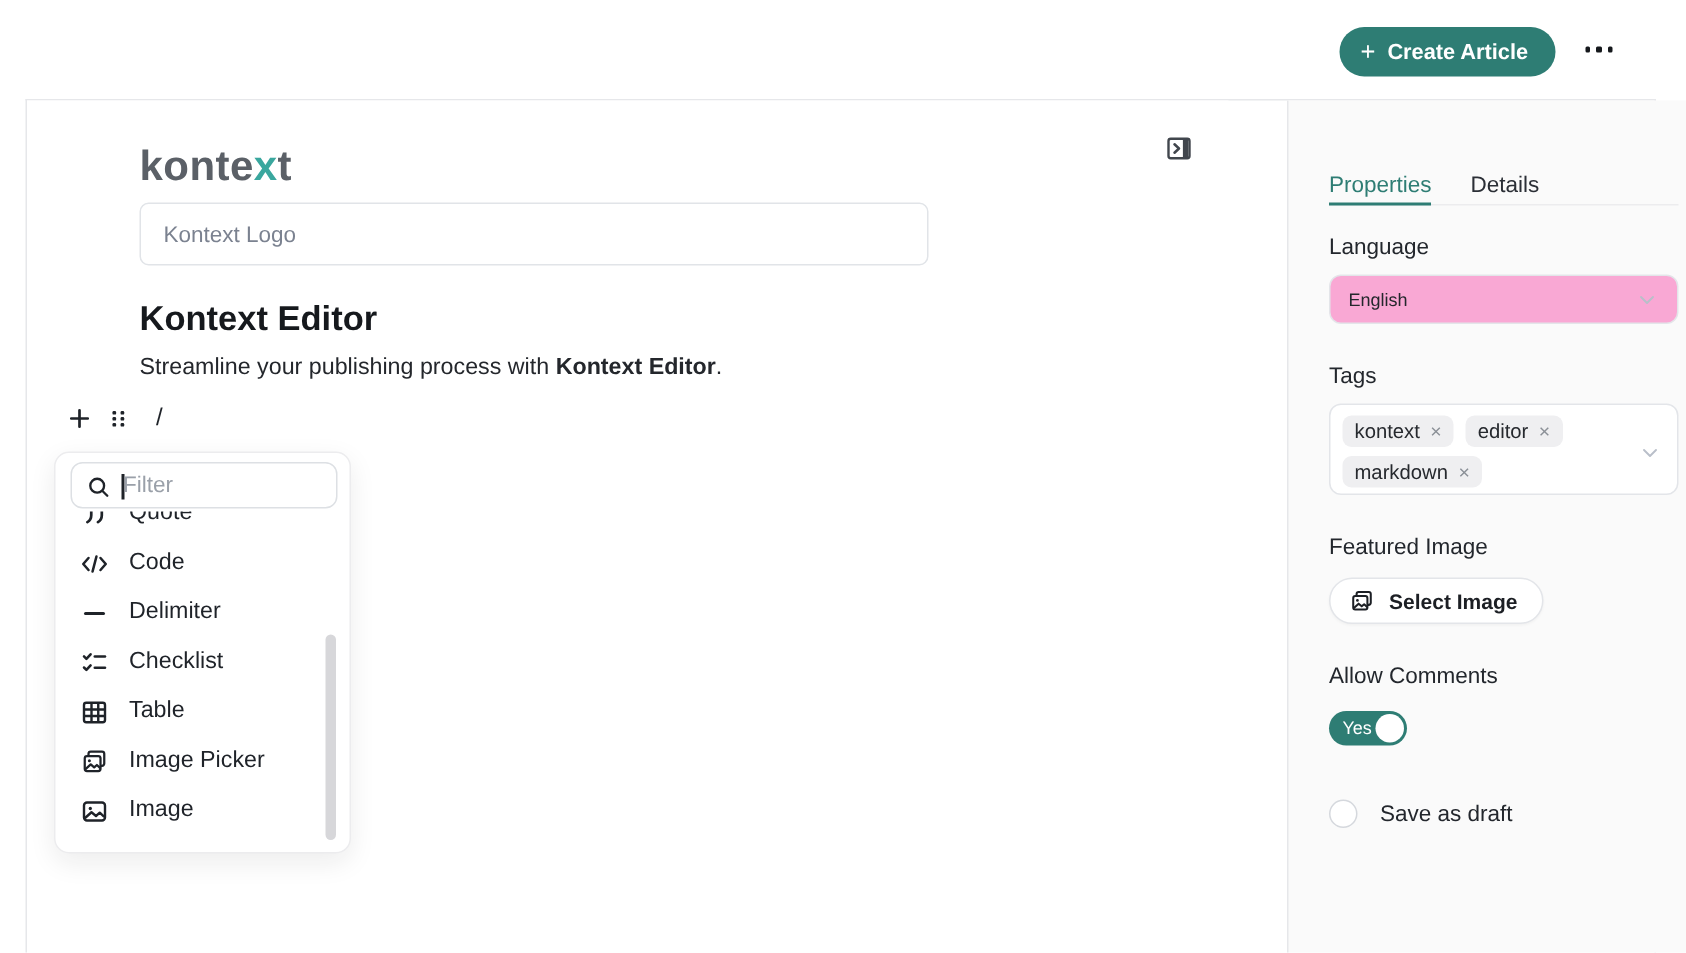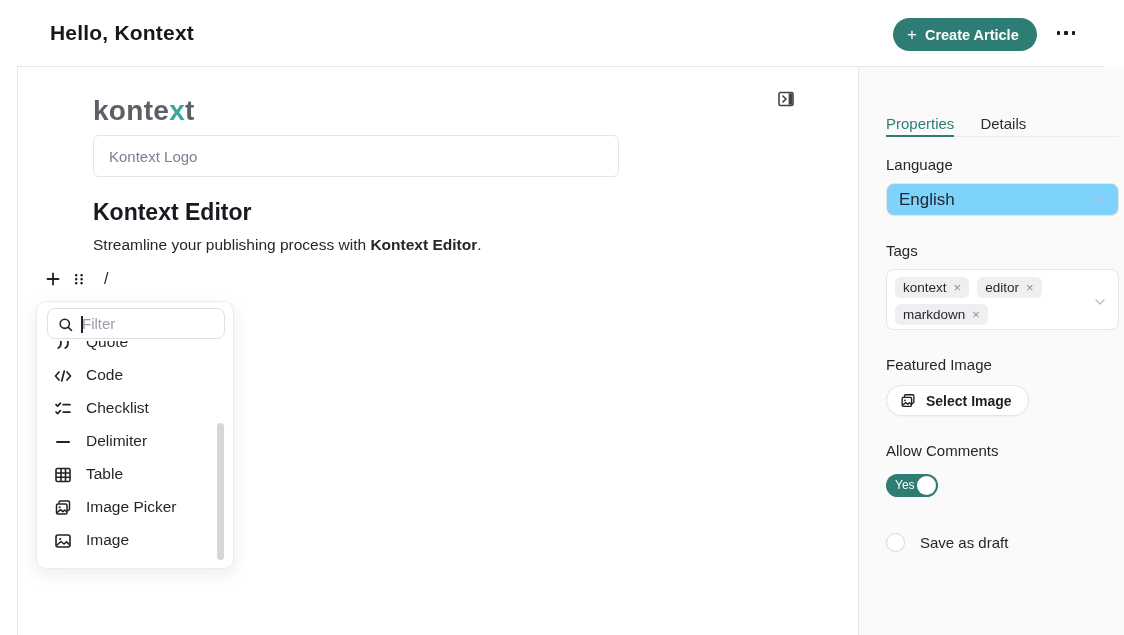--- a/index.html
+++ b/index.html
@@ -64,22 +64,22 @@
 
   
   .tabs { position:absolute; left:27px; top:36px; width:233px; height:34px; border-bottom:1px solid #ececee; display:flex; gap:26px; }
   .tab { position:relative; font-size:15px; font-weight:500; cursor:pointer; padding-top:8px; background:none; border:none;
          font-family:"Liberation Sans", sans-serif; }
   .tab.active { color:#2e7d74; }
   .tab.active::after { content:""; position:absolute; left:0; right:0; bottom:-1px; height:2px; background:#2e7d74; }
   .tab.inactive { color:#2b2f36; }
 
   .fld-label { position:absolute; left:27px; font-size:15px; color:#23272d; }
-  .select-box { position:absolute; left:27px; width:233px; height:33px; background:#7dd3fc; border:1px solid #e3e5e9;
-                border-radius:8px; display:flex; align-items:center; padding:0 12px; font-size:17px; color:#24272c; cursor:pointer; }
+  .select-box { position:absolute; left:27px; width:233px; height:33px; background:#f9a8d4; border:1px solid #e3e5e9;
+                border-radius:8px; display:flex; align-items:center; padding:0 12px; font-size:12px; color:#24272c; cursor:pointer; }
   .select-box .chev { margin-left:auto; color:#b9bfc9; display:flex; }
 
   .tags-box { position:absolute; left:27px; top:202px; width:233px; height:61px; background:#fff; border:1px solid #e3e5e9;
               border-radius:8px; padding:7px 26px 7px 8px; display:flex; flex-wrap:wrap; gap:6px 8px; align-content:flex-start; cursor:text; }
   .tags-box .chev { position:absolute; right:10px; top:24px; color:#b9bfc9; }
   .chip { height:21px; background:#efeff1; border-radius:6px; display:flex; align-items:center; padding:0 8px;
           font-size:13.5px; color:#26292e; }
   .chip .x { margin-left:7px; color:#8b9097; font-size:13px; cursor:pointer; }
 
   .img-btn { position:absolute; left:27px; top:318px; height:31px; padding:0 16px 0 12px; display:flex; align-items:center; gap:9px;
@@ -96,21 +96,20 @@
   .draft-label { font-size:15px; color:#23272d; }
 
   svg { display:block; }
 </style>
 </head>
 <body>
 
 <div class="stage">
 
   <div class="header">
-    <div class="page-title">Hello, Kontext</div>
     <button class="create-btn">
       <span class="plus">+</span>
       <span>Create Article</span>
     </button>
     <button class="more-btn">
       <i></i>
         <i></i>
         <i></i>
     </button>
   </div>
@@ -186,36 +185,36 @@
                 <svg width="20" height="20" viewBox="0 0 20 20" fill="none" stroke="currentColor" stroke-width="1.7" stroke-linecap="round" stroke-linejoin="round">
                   <path d="M6 6 L2.5 10 L6 14"></path>
                     <path d="M14 6 L17.5 10 L14 14"></path>
                     <path d="M11.3 5 L8.7 15"></path>
                 </svg>
               </span>
               <span class="lbl">Code</span>
             </div>
             <div class="tool-item">
               <span class="ic">
+                <svg width="20" height="20" viewBox="0 0 20 20" stroke="currentColor" stroke-width="2" stroke-linecap="round">
+                  <path d="M4 10 H16"></path>
+                </svg>
+              </span>
+              <span class="lbl">Delimiter</span>
+            </div>
+            <div class="tool-item">
+              <span class="ic">
                 <svg width="20" height="20" viewBox="0 0 20 20" fill="none" stroke="currentColor" stroke-width="1.7" stroke-linecap="round" stroke-linejoin="round">
                   <path d="M3 5.6 L4.6 7.2 L7.4 4.2"></path>
                     <path d="M10.2 5.7 H17"></path>
                   <path d="M3 13 L4.6 14.6 L7.4 11.6"></path>
                     <path d="M10.2 13.1 H17"></path>
                 </svg>
               </span>
               <span class="lbl">Checklist</span>
-            </div>
-            <div class="tool-item">
-              <span class="ic">
-                <svg width="20" height="20" viewBox="0 0 20 20" stroke="currentColor" stroke-width="2" stroke-linecap="round">
-                  <path d="M4 10 H16"></path>
-                </svg>
-              </span>
-              <span class="lbl">Delimiter</span>
             </div>
             <div class="tool-item">
               <span class="ic">
                 <svg width="20" height="20" viewBox="0 0 20 20" fill="none" stroke="currentColor" stroke-width="1.6">
                   <rect x="3" y="3.5" width="14" height="13" rx="1.5"></rect>
                   <path d="M3 8 H17 M3 12.3 H17 M8 3.5 V16.5 M12.5 3.5 V16.5"></path>
                 </svg>
               </span>
               <span class="lbl">Table</span>
             </div>

